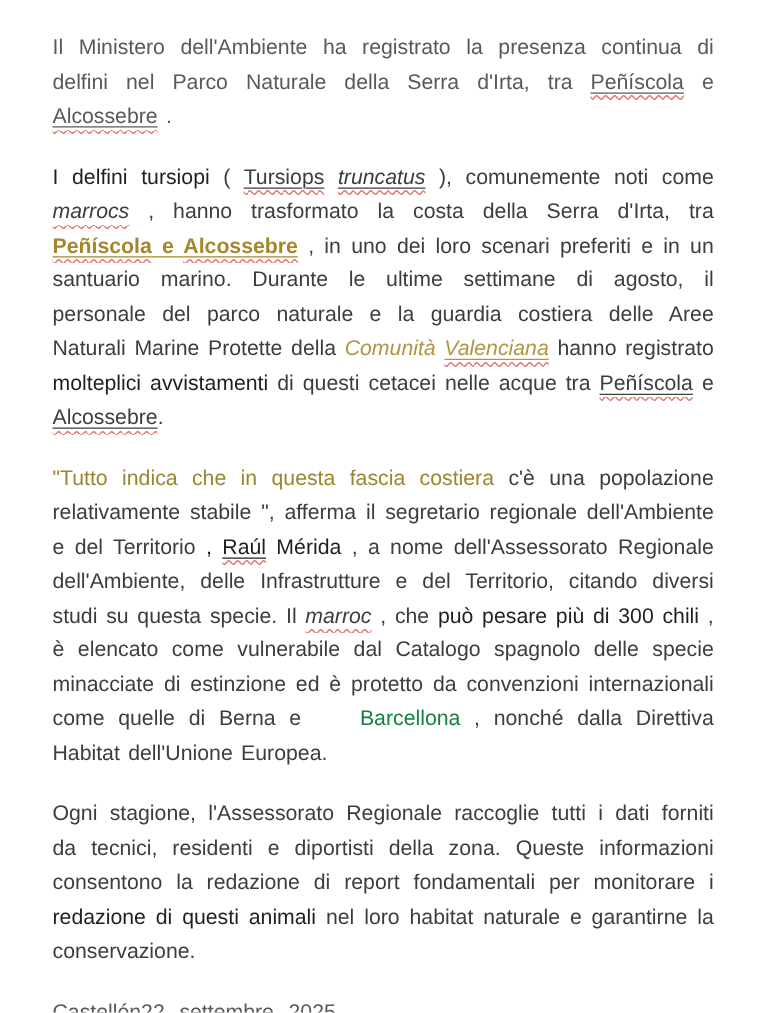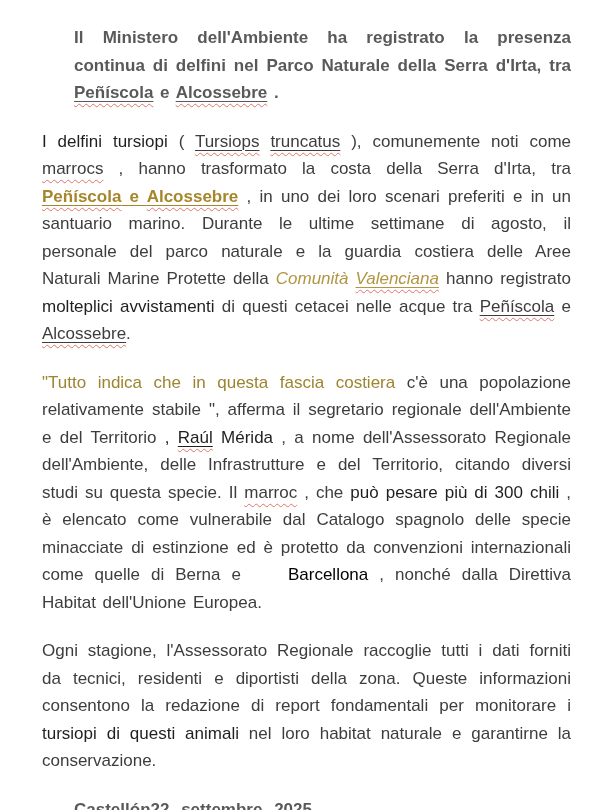--- a/index.html
+++ b/index.html
@@ -23,48 +23,47 @@
     text-align: justify;
     color: #3d3d3d;
     word-spacing: 2px;
   }
   p.para:last-child {
     margin-bottom: 0;
   }
   
   p.lede, p.dateline {
     color: #595959;
-    font-weight: 700;
-    margin-left: 32px;
+    font-weight: 400;
   }
   p.dateline {
     word-spacing: 7px;
     text-align: left;
   }
   
   .b   { font-weight: 400; color: #1f1f1f; }
-  .i   { }
+  .i   { font-style: italic; }
   .ul  { text-decoration: underline; text-decoration-thickness: 1px; text-underline-offset: 3px; }
   .goldb { color: #a6862b; font-weight: 700; }
   .gold  { color: #b29543; font-style: italic; }
-  .gold2 { color: #000000; margin-left: 36px; }
+  .gold2 { color: #15803d; margin-left: 36px; }
   .olive { color: #9c8430; }
   
   p.lede .ul { color: inherit; }
   
   .wavy {
     text-decoration-line: underline;
     text-decoration-style: wavy;
     text-decoration-color: #e2736c;
     text-decoration-thickness: 1px;
     text-underline-offset: 5px;
   }
 </style>
 </head>
 <body>
 
 <div class="article">
     <p class="para lede"><span class="">Il Ministero dell'Ambiente ha registrato la presenza continua di delfini nel Parco Naturale della Serra d'Irta, tra </span><span class="ul"><span class="wavy">Peñíscola</span></span><span class=""> e </span><span class="ul"><span class="wavy">Alcossebre</span></span><span class=""> .</span></p>
     <p class="para"><span class="b">I delfini tursiopi</span><span class=""> ( </span><span class="ul"><span class="wavy">Tursiops</span></span><span class=""> </span><span class="i ul"><span class="wavy">truncatus</span></span><span class=""> ), comunemente noti come </span><span class="i"><span class="wavy">marrocs</span></span><span class=""> , hanno trasformato la costa della Serra d'Irta, tra </span><span class="goldb ul"><span class="wavy">Peñíscola</span></span><span class="goldb ul"> e </span><span class="goldb ul"><span class="wavy">Alcossebre</span></span><span class=""> , in uno dei loro scenari preferiti e in un santuario marino. Durante le ultime settimane di agosto, il personale del parco naturale e la guardia costiera delle Aree Naturali Marine Protette della </span><span class="gold">Comunità</span><span class=""> </span><span class="gold ul"><span class="wavy">Valenciana</span></span><span class=""> hanno registrato </span><span class="b">molteplici avvistamenti</span><span class=""> di questi cetacei nelle acque tra </span><span class="ul"><span class="wavy">Peñíscola</span></span><span class=""> e </span><span class="ul"><span class="wavy">Alcossebre</span></span><span class="">.</span></p>
     <p class="para"><span class="olive">"Tutto indica che in questa fascia costiera </span><span class="">c'è una popolazione relativamente stabile </span><span class="">", afferma il segretario regionale dell'Ambiente e del Territorio</span><span class="b"> , </span><span class="b ul"><span class="wavy">Raúl</span></span><span class="b"> </span><span class="b">Mérida</span><span class=""> , a nome dell'Assessorato Regionale dell'Ambiente, delle Infrastrutture e del Territorio, citando diversi studi su questa specie. Il </span><span class="i"><span class="wavy">marroc</span></span><span class=""> , che </span><span class="b">può pesare più di 300 chili</span><span class=""> , è elencato come vulnerabile dal Catalogo spagnolo delle specie minacciate di estinzione ed è protetto da convenzioni internazionali come quelle di Berna e </span><span class="gold2">Barcellona</span><span class=""> , nonché dalla Direttiva Habitat dell'Unione Europea.</span></p>
-    <p class="para"><span class="">Ogni stagione, l'Assessorato Regionale raccoglie tutti i dati forniti da tecnici, residenti e diportisti della zona. Queste informazioni consentono la redazione di report fondamentali per monitorare i </span><span class="b">tursiopi di questi animali</span><span class=""> nel loro habitat naturale e garantirne la conservazione.</span></p>
+    <p class="para"><span class="">Ogni stagione, l'Assessorato Regionale raccoglie tutti i dati forniti da tecnici, residenti e diportisti della zona. Queste informazioni consentono la redazione di report fondamentali per monitorare i </span><span class="b">redazione di questi animali</span><span class=""> nel loro habitat naturale e garantirne la conservazione.</span></p>
     <p class="para dateline"><span class="">Castellón22 settembre 2025</span></p>
   </div>
 
 </body></html>

